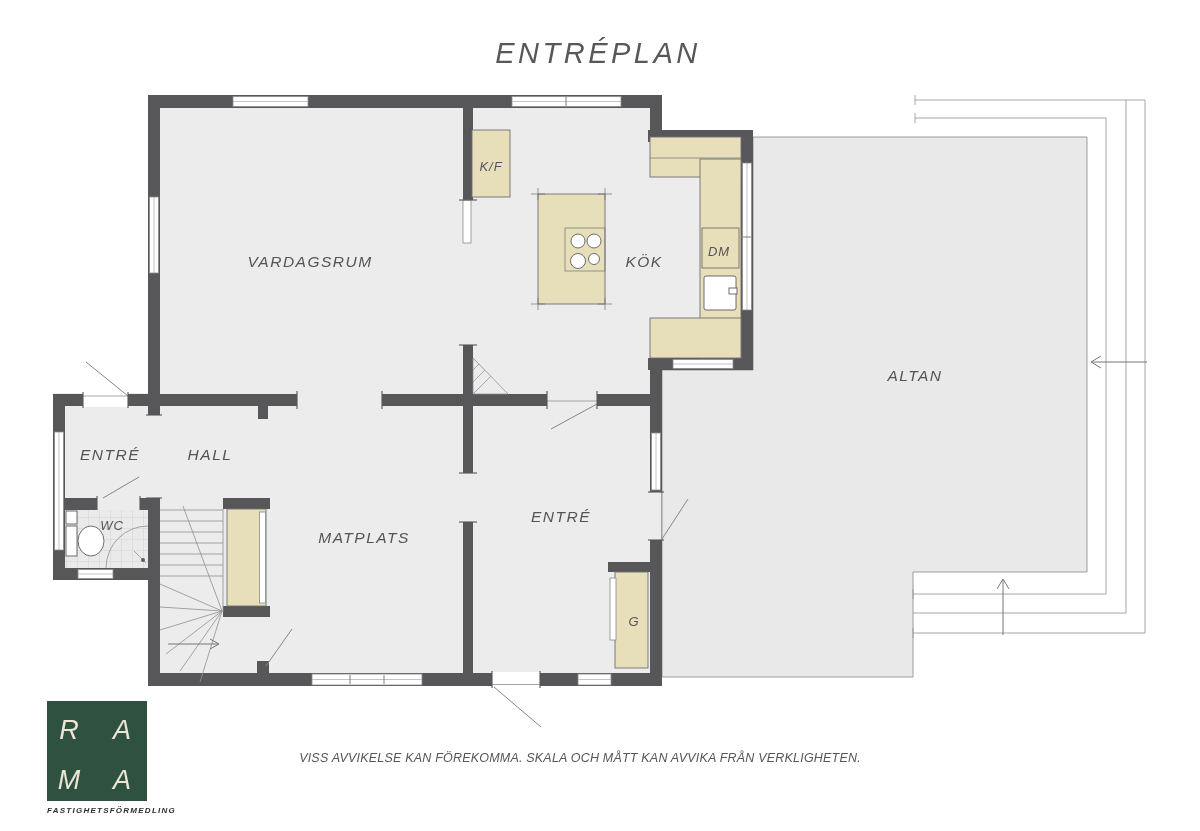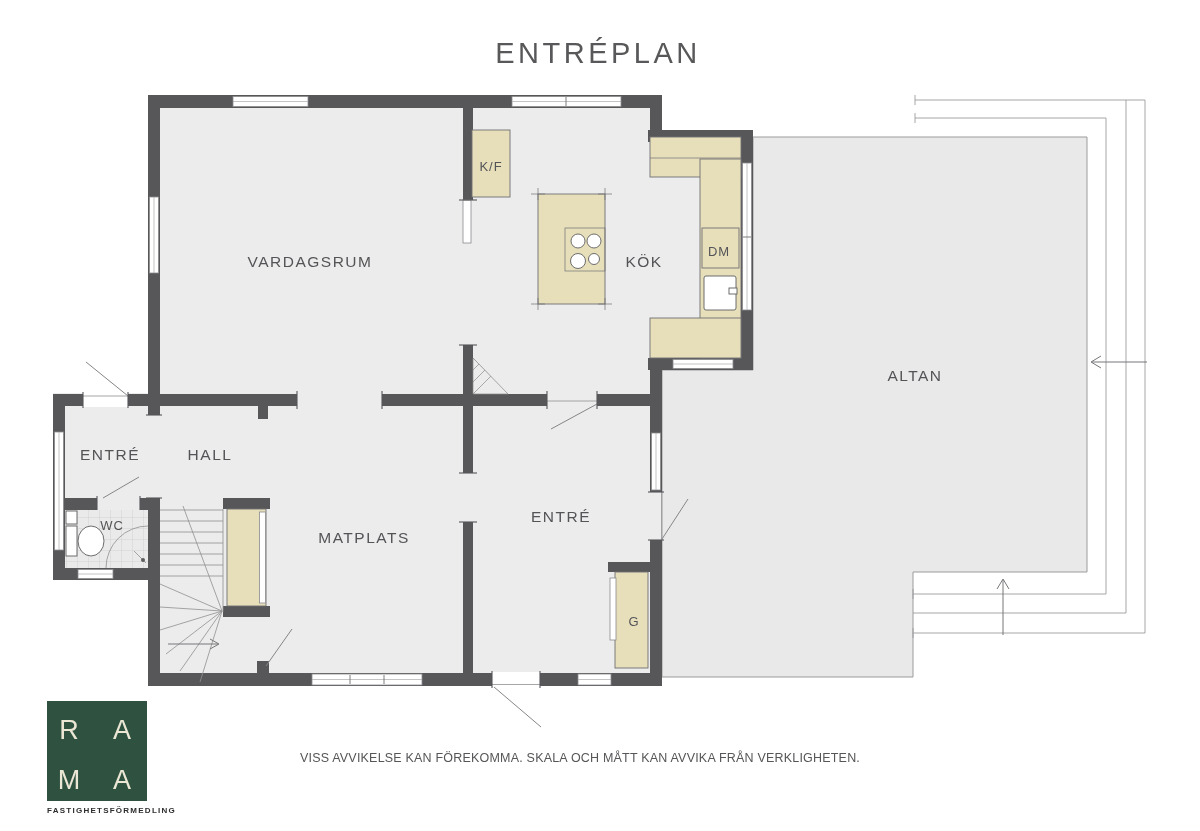--- a/index.html
+++ b/index.html
@@ -1,16 +1,16 @@
 <!DOCTYPE html>
 <html><head>
 <meta charset="utf-8">
 <style>
   html,body{margin:0;padding:0;background:#fff;}
-  .page{position:relative;width:1200px;height:831px;background:#fff;overflow:hidden;}
+  .page{position:relative;width:1200px;height:831px;background:#fff;overflow:hidden;font-style:italic;}
   svg{display:block;font-family:"Liberation Sans",sans-serif;}
   .wall{fill:#57575a;}
   .floor{fill:#ececec;}
   .deck{fill:#e9e9e9;stroke:#9b9b9d;stroke-width:1;}
   .opening{fill:#ececec;}
   .opening-out{fill:#ffffff;}
   .win{fill:#ffffff;stroke:#8b8b8e;stroke-width:.8;}
   .winl{stroke:#aaaaad;stroke-width:.7;}
   .wint{stroke:#6f6f72;stroke-width:.9;}
   .thin{stroke:#9c9c9e;stroke-width:.9;fill:none;}

